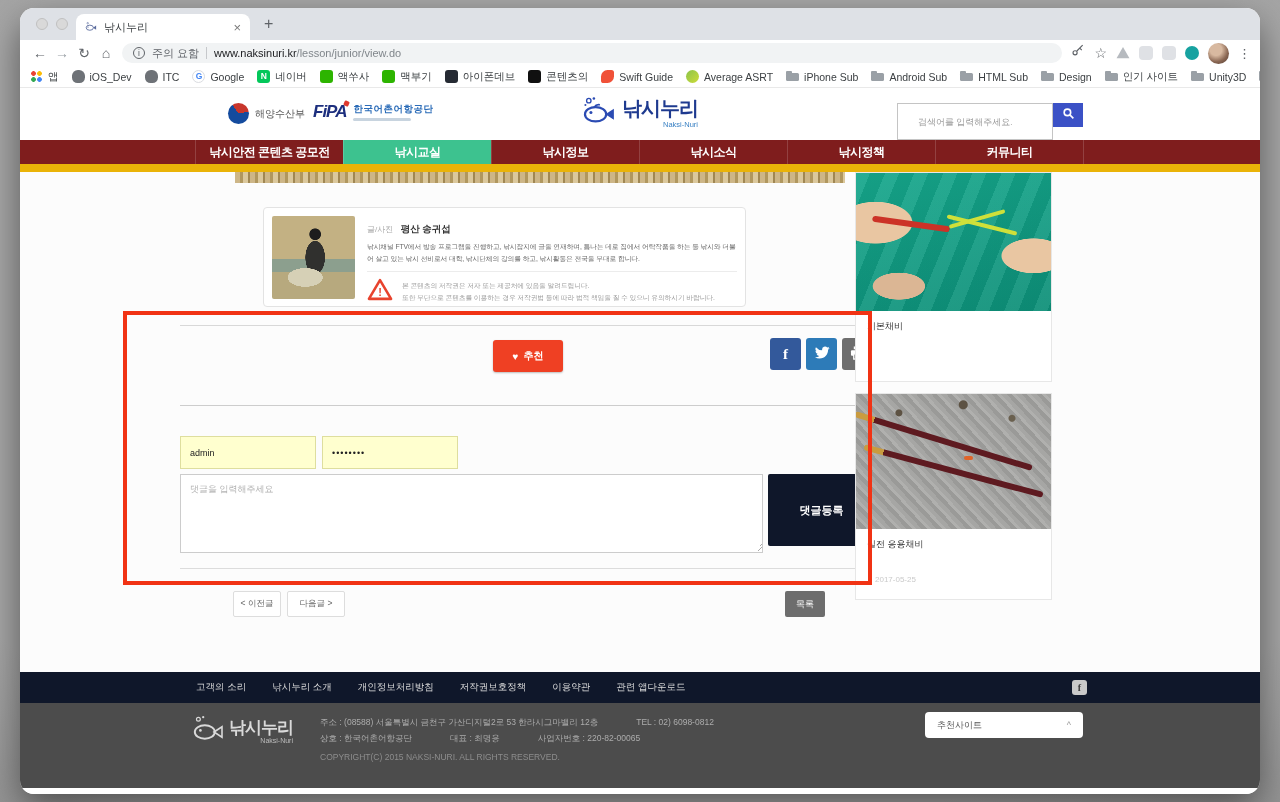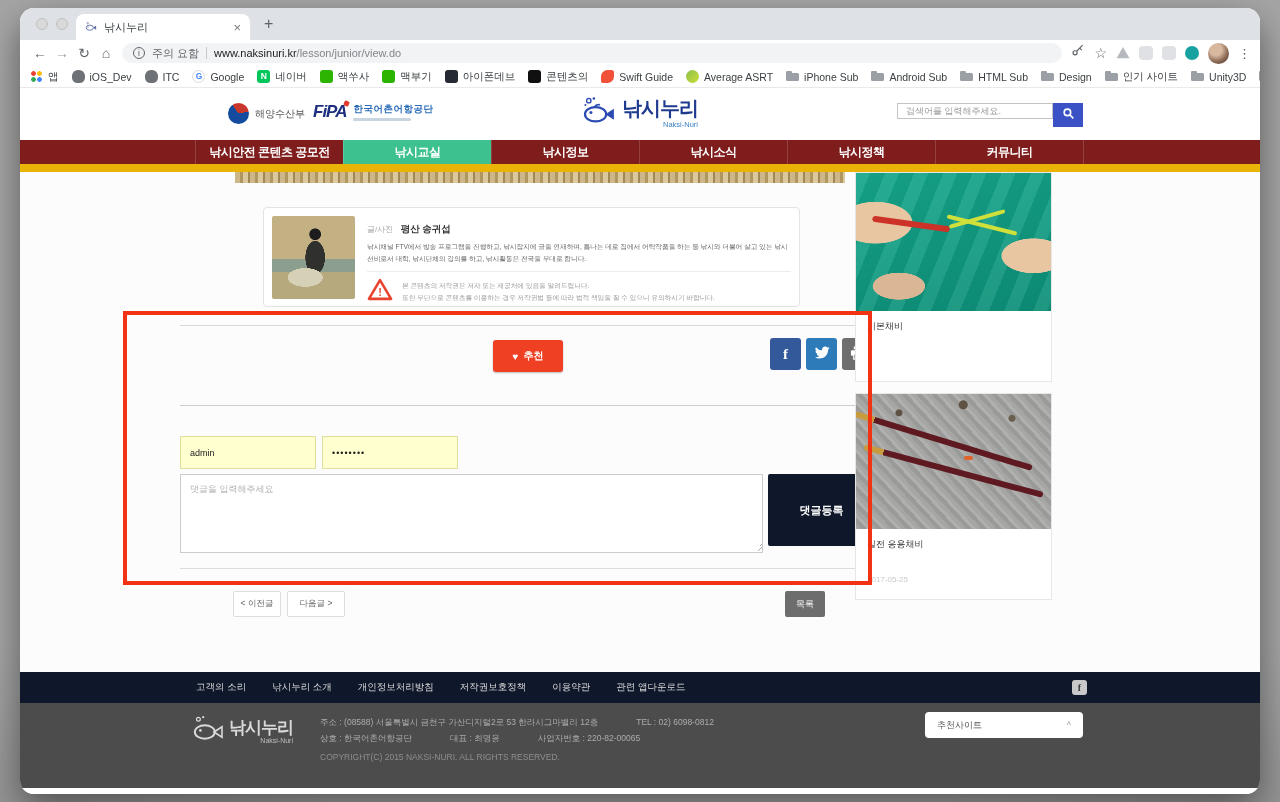--- a/index.html
+++ b/index.html
@@ -79,40 +79,40 @@
     background:#e0392e; transform:rotate(24deg); border-radius:1px; }
   .fipa-org { display:flex; flex-direction:column; gap:2px; }
   .fipa-org-kr { font-size:9.5px; font-weight:bold; color:#2b6cb8; letter-spacing:.5px; }
   .fipa-org-bar { width:58px; height:3px; background:#c8d4df; border-radius:2px; }
   .main-logo { position:absolute; left:0; right:0; top:7px; display:flex; justify-content:center;
     align-items:center; gap:6px; }
   .logo-txt { display:flex; flex-direction:column; align-items:flex-end; }
   .logo-kr { font-size:20px; font-weight:bold; color:#1e3a8f; letter-spacing:-1px; }
   .logo-en { font-size:7.5px; color:#3b82c4; margin-top:-2px; }
   .search { position:absolute; left:877px; top:15px; display:flex; }
-  .search-input { width:156px; height:16px; border:1px solid #c4c4c4; font-size:9px; padding:0 8px;
-    color:#333; outline:none; font-family:Liberation Sans, sans-serif; }
+  .search-input { width:156px; height:37px; border:1px solid #c4c4c4; font-size:9px; padding:0 20px;
+    color:#333; outline:none; font-family:Liberation Serif, serif; }
   .search-input::placeholder { color:#9a9a9a; }
   .search-btn { width:30px; height:24px; background:#3b51c6; border:none; display:flex;
     align-items:center; justify-content:center; cursor:pointer; }
 
   .nav { height:32px; background:#7f1d1d; border-bottom:8px solid #eab308; display:flex; flex:none; }
   .nav-sp-l { width:175px; flex:none; }
   .nav-sp-r { flex:1; border-left:1px solid rgba(255,255,255,.16); }
   .nav-item { width:148px; flex:none; display:flex; align-items:center; justify-content:center;
     color:#fff; font-size:12px; font-weight:bold; border-left:1px solid rgba(255,255,255,.16);
     cursor:pointer; letter-spacing:-.5px; }
   .nav-item.active { background:#3dc28f; }
 
   
   .page { flex:1; position:relative; background:#fcfcfc; }
   .photo-strip { position:absolute; left:215px; top:0; width:610px; height:11px;
     background:repeating-linear-gradient(90deg,#cdb687 0 5px,#b0975f 5px 8px,#dbc89c 8px 13px,#a08753 13px 15px); }
 
-  .author-box { position:absolute; left:243px; top:35px; width:537px; height:100px; background:#fff;
+  .author-box { position:absolute; left:243px; top:35px; width:483px; height:100px; background:#fff;
     border:1px solid #e3e3e3; border-radius:4px; display:flex; padding:8px; gap:12px; }
   .author-photo { width:83px; height:83px; flex:none; border-radius:2px; background:
     radial-gradient(ellipse 30% 16% at 40% 74%, #d6d0b6 70%, transparent 71%),
     radial-gradient(circle at 52% 22%, #1d1d1d 7%, transparent 8%),
     radial-gradient(ellipse 20% 34% at 52% 50%, #30302e 58%, transparent 60%),
     linear-gradient(180deg,#c3b183 0 52%, #8c9f8e 52% 68%, #b7a97e 68% 100%); }
   .author-info { flex:1; min-width:0; padding-top:2px; }
   .author-label { font-size:8px; color:#a9a9a9; }
   .author-name { font-size:9.5px; font-weight:bold; color:#333; margin-left:3px; }
   .author-bio { font-size:6.8px; letter-spacing:-.02em; color:#666; line-height:1.8; margin-top:5px; }
@@ -165,21 +165,21 @@
     radial-gradient(circle at 22% 14%, #5d5243 3px, transparent 4px),
     radial-gradient(circle at 55% 8%, #5d5243 4px, transparent 5px),
     radial-gradient(circle at 80% 18%, #6a604f 3px, transparent 4px),
     repeating-linear-gradient(47deg, #a6a6a4 0 4px, #9a9a98 4px 8px, #b0b0ae 8px 11px); }
   .rod { position:absolute; width:185px; height:6px; border-radius:3px;
     background:linear-gradient(90deg,#c99b3f 0 20px,#5e1a20 20px 100%); }
   .rod.r1 { left:-5px; top:44px; transform:rotate(17deg); }
   .rod.r2 { left:5px; top:74px; transform:rotate(15deg); }
   .float-dot { position:absolute; left:108px; top:62px; width:9px; height:4px; background:#e0642a; border-radius:2px; }
   .card-cap { padding:9px 11px 0; font-size:9px; color:#333; height:70px; }
-  .card-date { font-size:8px; color:#cacaca; margin-top:24px; }
+  .card-date { font-size:8px; color:#cacaca; margin-top:24px;margin-left:8px; }
 
   .red-box { position:absolute; left:103px; top:139px; width:749px; height:274px;
     border:4px solid #f13314; z-index:6; pointer-events:none; }
 
   
   .footer-links { height:31px; background:#0f172a; position:relative; flex:none; display:flex;
     align-items:center; padding-left:176px; gap:26px; }
   .flink { font-size:9.5px; color:#dcdcdc; text-decoration:none; cursor:pointer; white-space:nowrap; }
   .f-fb { position:absolute; left:1052px; top:8px; width:15px; height:15px; background:#c9c9c9;
     border-radius:3px; color:#3d3d3d; font-weight:bold; font-size:10px; text-align:center;

